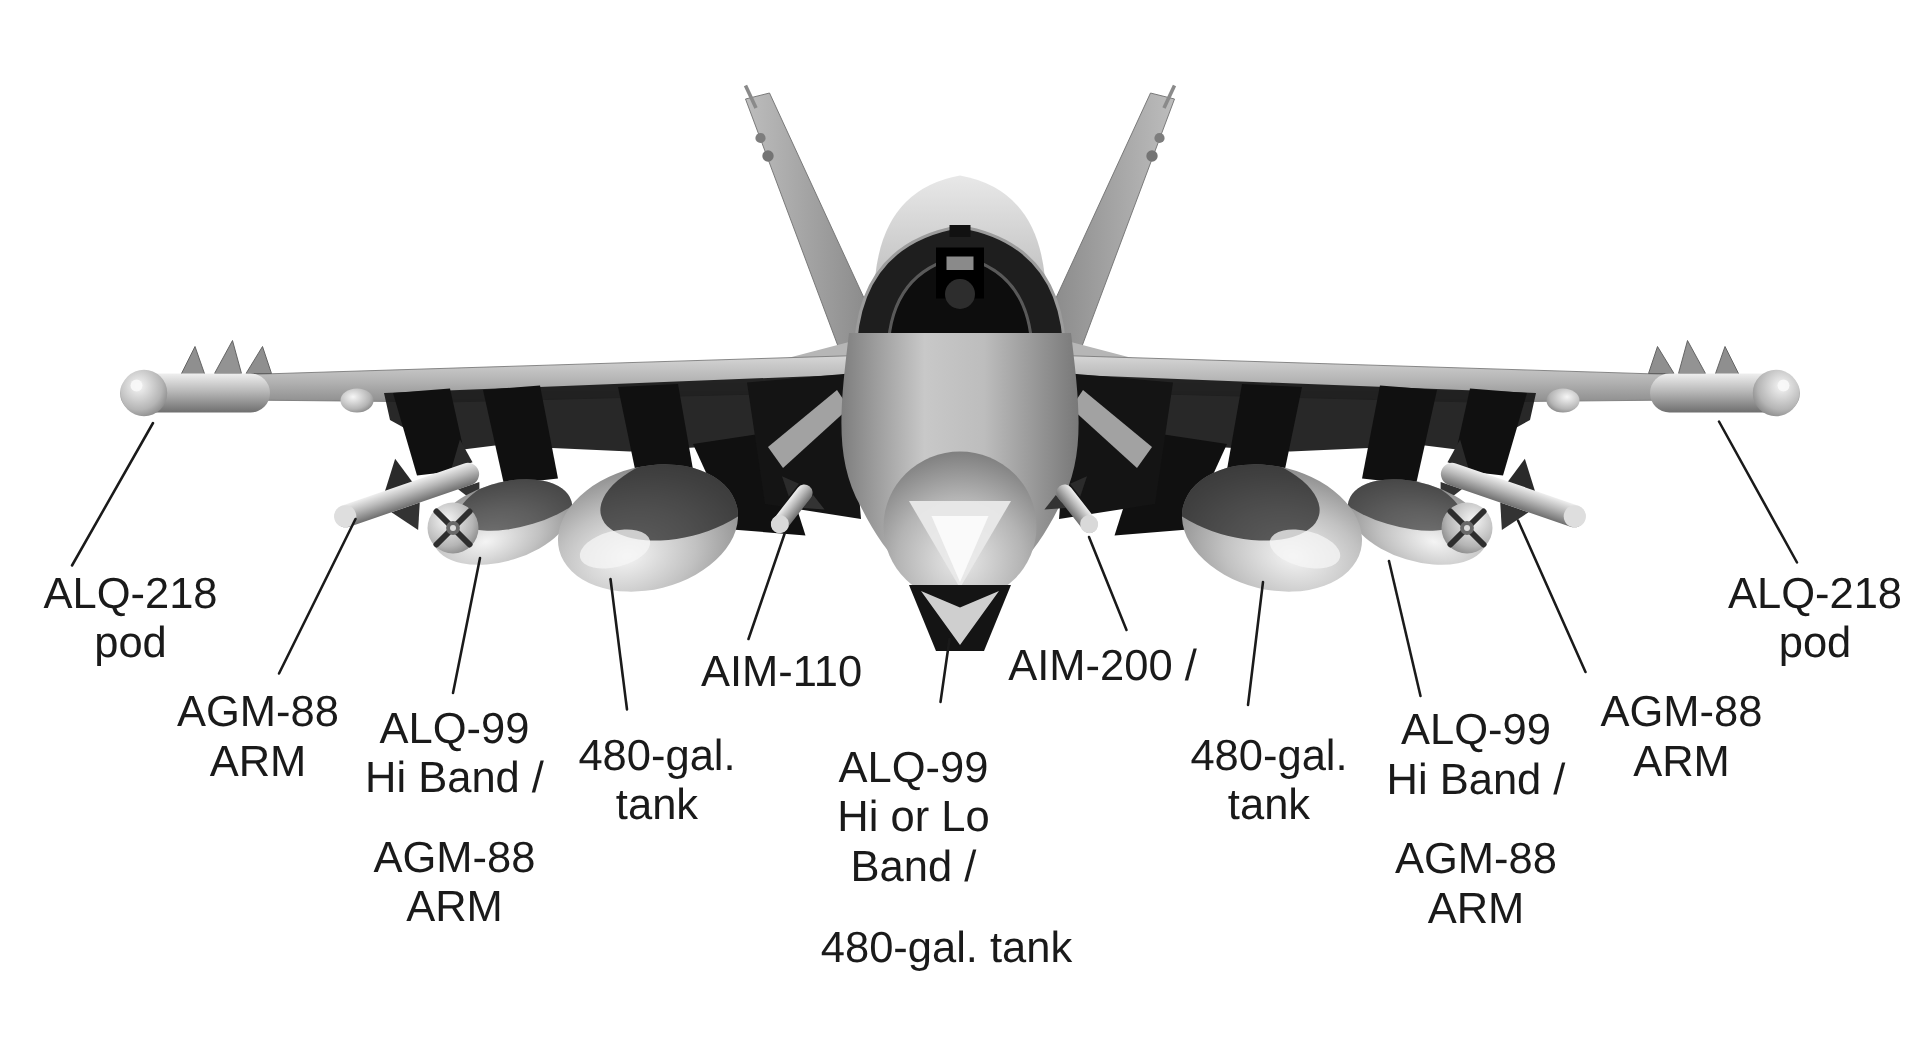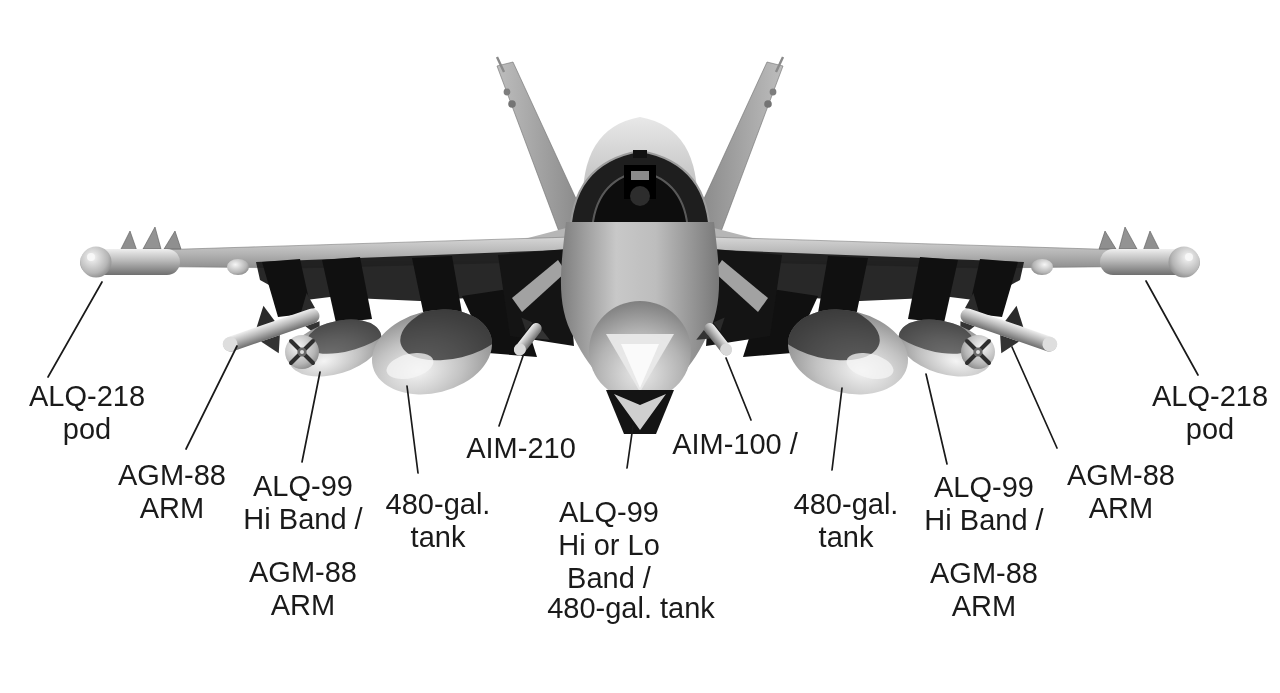--- a/index.html
+++ b/index.html
@@ -214,35 +214,35 @@
     <div>AGM-88</div>
     <div>ARM</div>
   </div>
 
   <div class="label" style="left:438px;top:488px;">
     <div>480-gal.</div>
     <div>tank</div>
   </div>
 
   <div class="label" style="left:521px;top:432px;">
-    <div>AIM-210</div>
+    <div>AIM-110</div>
   </div>
 
   <div class="label" style="left:609px;top:496px;">
     <div>ALQ-99</div>
     <div>Hi or Lo</div>
     <div>Band /</div>
   </div>
 
-  <div class="label" style="left:631px;top:592px;text-align:center;">
+  <div class="label" style="left:631px;top:616px;text-align:center;">
     <div>480-gal. tank</div>
   </div>
 
   <div class="label" style="left:735px;top:428px;">
-    <div>AIM-100 /</div>
+    <div>AIM-200 /</div>
   </div>
 
   <div class="label" style="left:846px;top:488px;">
     <div>480-gal.</div>
     <div>tank</div>
   </div>
 
   <div class="label" style="left:984px;top:471px;">
     <div>ALQ-99</div>
     <div>Hi Band /</div>

